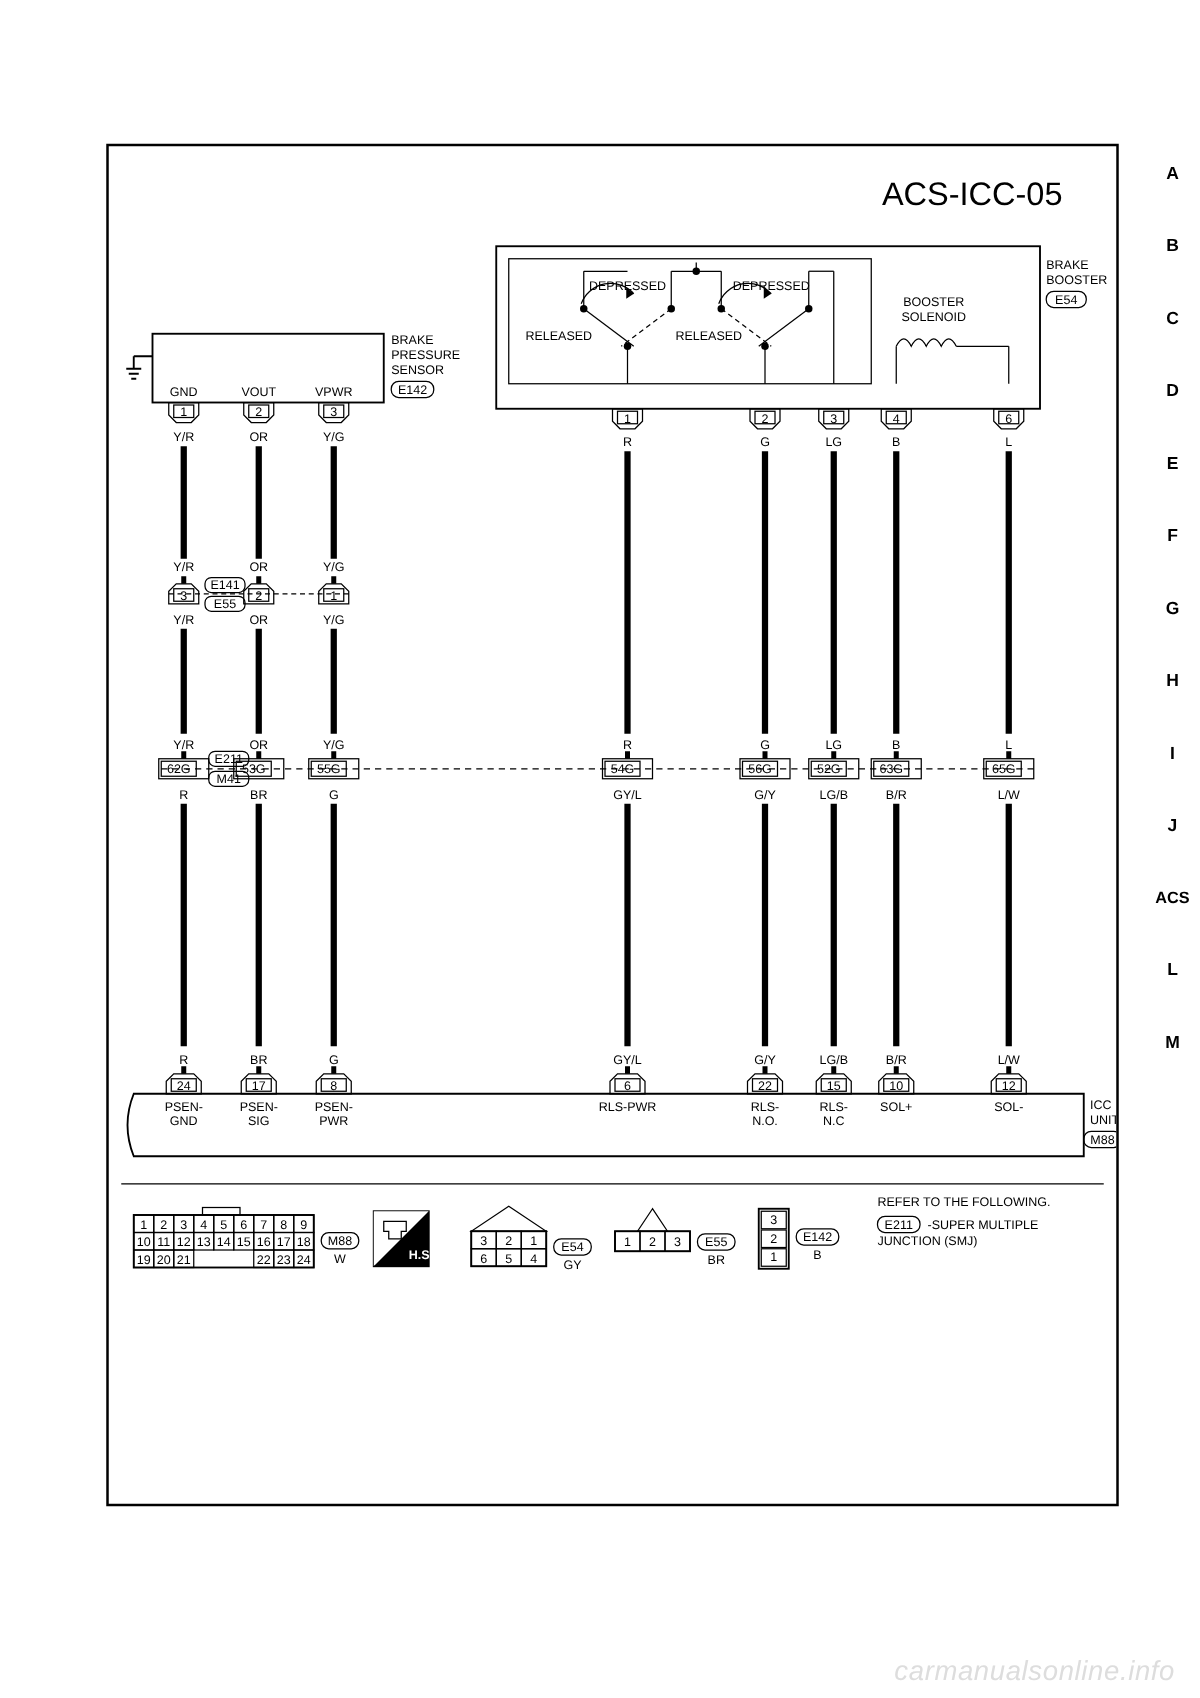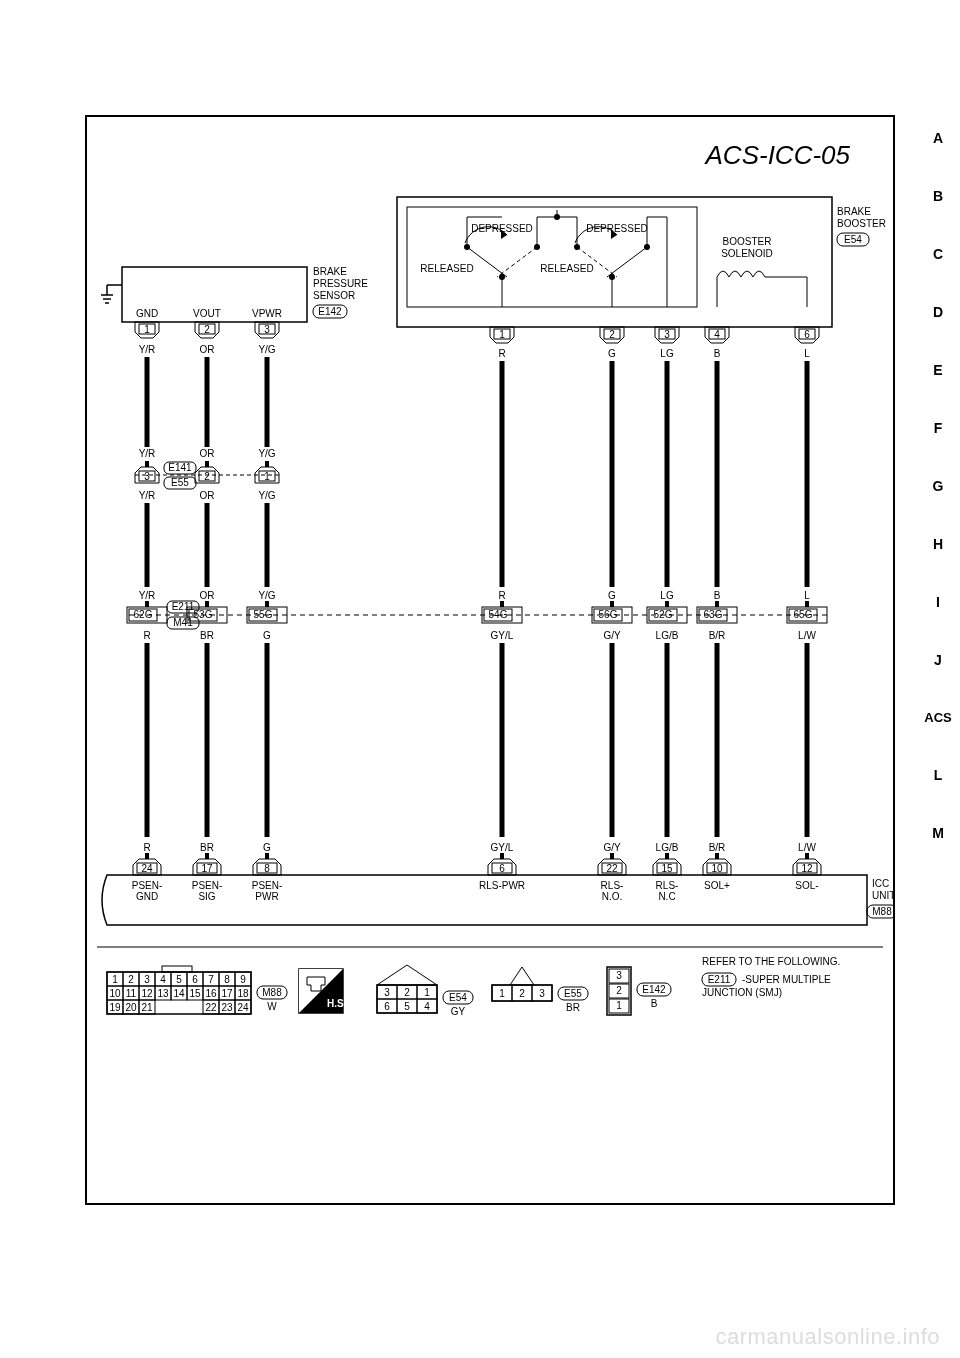--- a/index.html
+++ b/index.html
@@ -1,22 +1,22 @@
 <!DOCTYPE html>
 <html><head>
 <meta charset="utf-8">
 <style>
   body { margin:0; font-family: Arial, Helvetica, sans-serif; background:#fff; color:#000; width:960px; }
   .page { position:relative; width:960px; height:1358px; }
   .diagram-frame { position:absolute; left:85px; top:115px; width:810px; height:1090px; border:2px solid #000; box-sizing:border-box; background:#fff; }
   .tabs { position:absolute; right:2px; top:130px; width:40px; }
   .tab { font-weight:bold; font-size:14px; text-align:center; margin-bottom:42px; }
   .tab.active { font-size:13px; }
-  .title { position:absolute; top:140px; right:110px; font-size:26px; font-weight:400;font-style:italic; }
-  .watermark { position:absolute; bottom:8px; right:20px; font-size:22px; color:#ddd; letter-spacing:0.5px; }
+  .title { position:absolute; top:140px; right:110px; font-size:26px; font-weight:400; }
+  .watermark { position:absolute; bottom:8px; right:20px; font-size:22px; color:#ddd; font-style:italic; letter-spacing:0.5px; }
   svg { display:block; }
   .small { font-size:10px; }
   .wire { stroke:#000; stroke-width:5; }
   .thin { stroke:#000; stroke-width:1; fill:none; }
   .thin2 { stroke:#000; stroke-width:1.5; fill:none; }
   text { font-family: Arial, Helvetica, sans-serif; }
 </style>
 </head>
 <body>
 

